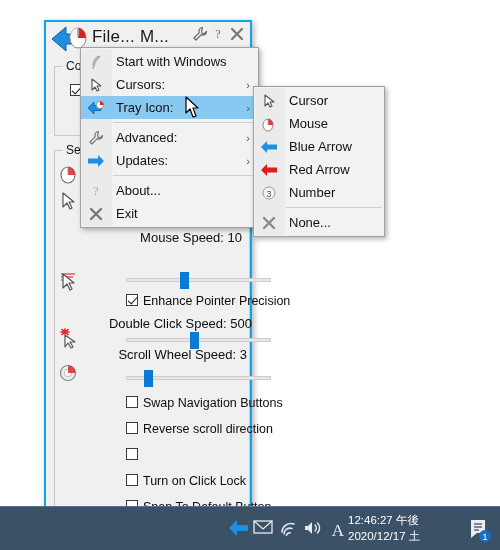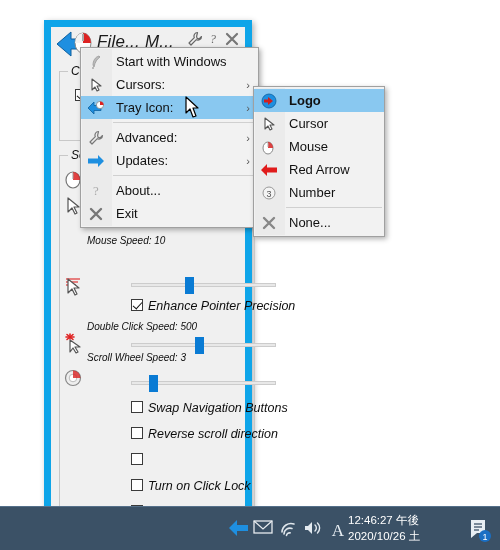--- a/index.html
+++ b/index.html
@@ -15,24 +15,23 @@
     background: #ffffff;
     overflow: hidden;
   }
 
   
   #app-window {
     position: absolute;
     left: 44px; top: 20px;
     width: 208px; height: 505px;
     background: #f0f0f0;
-    border: 7px solid #0ea5e9;
+    border: 2px solid #0ea5e9;
     box-shadow: 2px 2px 6px rgba(0,0,0,0.30);
     box-sizing: border-box;
-    font-style: italic;
   }
   #titlebar {
     position: absolute; left: 0; top: 0;
     width: 100%; height: 30px;
     box-sizing: border-box;
   }
   #title-logo {
     position: absolute; left: 4px; top: 2px;
     width: 38px; height: 30px;
   }
@@ -94,24 +93,24 @@
     left: 3px; top: 0px;
     width: 4px; height: 8px;
     border: solid #111;
     border-width: 0 1.6px 1.6px 0;
     transform: rotate(42deg);
   }
 
   
   .slider-label {
     position: absolute;
-    font-size: 10px;
+    font-size: 13px;
     color: #0d0d0d;
     white-space: nowrap;
-    text-align: left;
+    text-align: right;
   }
   .slider {
     position: absolute;
     height: 16px;
     cursor: pointer;
   }
   .slider .track {
     position: absolute;
     left: 0; top: 6px;
     width: 100%; height: 4px;
@@ -454,29 +453,20 @@
           <path d="M3 3 L13 13 M13 3 L3 13" stroke="#777" stroke-width="2.4" stroke-linecap="round"></path>
         </svg>
       </span>
       <span class="mi-label">Exit</span>
     </div>
   </div>
 
   <div id="sub-menu">
     <div class="strip"></div>
 
-    <div class="mi sel">
-      <span class="mi-icon">
-        <svg width="18" height="16" viewBox="0 0 18 16">
-          <circle cx="9" cy="8" r="7" fill="#1e8fe0" stroke="#0d5f9e" stroke-width="0.8"></circle>
-          <polygon points="13,8 8,4 8,6.5 4,6.5 4,9.5 8,9.5 8,12" fill="#d02020"></polygon>
-        </svg>
-      </span>
-      <span class="mi-label">Logo</span>
-    </div>
 
     <div class="mi">
       <span class="mi-icon">
         <svg width="16" height="16" viewBox="0 0 16 16">
           <polygon points="4,2 4,13 7,10 9,14 11,13 9,9 13,9" fill="#fff" stroke="#555" stroke-width="1.1" stroke-linejoin="round"></polygon>
         </svg>
       </span>
       <span class="mi-label">Cursor</span>
     </div>
 
@@ -484,20 +474,28 @@
       <span class="mi-icon">
         <svg width="16" height="16" viewBox="0 0 16 16">
           <ellipse cx="7" cy="9" rx="5" ry="6" fill="#fff" stroke="#888" stroke-width="1"></ellipse>
           <path d="M7 3 a5 6 0 0 1 5 6 l-5 0 z" fill="#d82020" opacity="0.85"></path>
           <line x1="7" y1="4" x2="7" y2="8" stroke="#aaa" stroke-width="0.9"></line>
         </svg>
       </span>
       <span class="mi-label">Mouse</span>
     </div>
 
+    <div class="mi">
+      <span class="mi-icon">
+        <svg width="18" height="14" viewBox="0 0 18 14">
+          <polygon points="1,7 7,1 7,4.5 17,4.5 17,9.5 7,9.5 7,13" fill="#1e8fe0"></polygon>
+        </svg>
+      </span>
+      <span class="mi-label">Blue Arrow</span>
+    </div>
 
     <div class="mi">
       <span class="mi-icon">
         <svg width="18" height="14" viewBox="0 0 18 14">
           <polygon points="1,7 7,1 7,4.5 17,4.5 17,9.5 7,9.5 7,13" fill="#e01b1b"></polygon>
         </svg>
       </span>
       <span class="mi-label">Red Arrow</span>
     </div>
 
@@ -565,21 +563,21 @@
     </div>
 
     <div class="tray-icon" style="left:328px;">
       <svg width="20" height="22" viewBox="0 0 20 22">
         <text x="10" y="18" font-size="17" text-anchor="middle" fill="#e8eef3" font-family="Liberation Serif, serif">A</text>
       </svg>
     </div>
 
     <div id="tray-clock">
       <div>12:46:27 午後</div>
-      <div>2020/10/26 土</div>
+      <div>2020/12/17 土</div>
     </div>
 
     <div id="tray-action">
       <svg width="26" height="26" viewBox="0 0 26 26">
         <path d="M5 3 h14 v13 h-8 l-6 5 z" fill="#e8eef3"></path>
         <g stroke="#3b5166" stroke-width="1.3">
           <line x1="8" y1="7" x2="16" y2="7"></line>
           <line x1="8" y1="10" x2="16" y2="10"></line>
           <line x1="8" y1="13" x2="13" y2="13"></line>
         </g>

